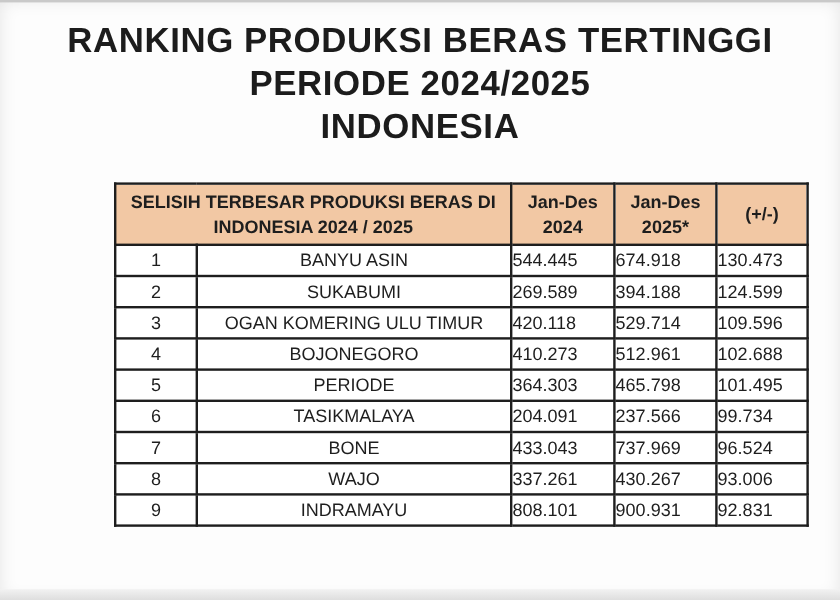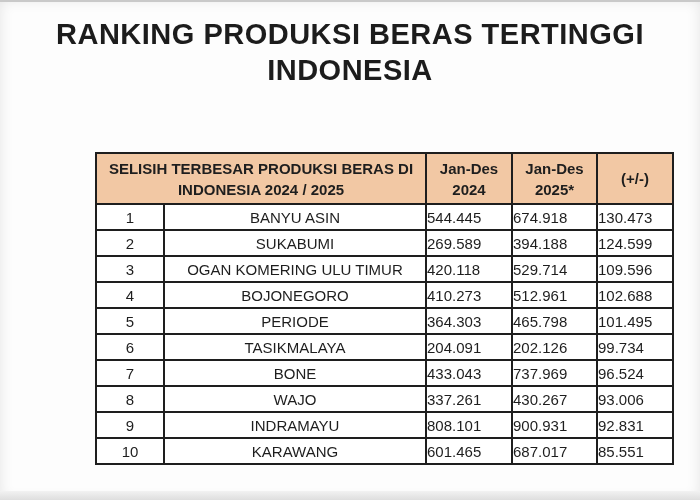--- a/index.html
+++ b/index.html
@@ -81,20 +81,21 @@
   .hdr-diff    { font-size: 17px; }
 </style>
 </head>
 <body>
 
 <div class="page">
   <div class="edge-top"></div>
 
   <div class="title">
     <div>RANKING PRODUKSI BERAS TERTINGGI</div>
+    <div>PERIODE 2024/2025</div>
     <div>INDONESIA</div>
   </div>
 
   <table class="rank-table">
     <colgroup>
       <col style="width:68px">
       <col style="width:262px">
       <col style="width:86px">
       <col style="width:85px">
       <col style="width:76px">
@@ -149,21 +150,21 @@
         <td class="cell-rank">5</td>
         <td class="cell-name">PERIODE</td>
         <td class="cell-num">364.303</td>
         <td class="cell-num">465.798</td>
         <td class="cell-num">101.495</td>
       </tr>
       <tr>
         <td class="cell-rank">6</td>
         <td class="cell-name">TASIKMALAYA</td>
         <td class="cell-num">204.091</td>
-        <td class="cell-num">202.126</td>
+        <td class="cell-num">237.566</td>
         <td class="cell-num">99.734</td>
       </tr>
       <tr>
         <td class="cell-rank">7</td>
         <td class="cell-name">BONE</td>
         <td class="cell-num">433.043</td>
         <td class="cell-num">737.969</td>
         <td class="cell-num">96.524</td>
       </tr>
       <tr>
@@ -173,24 +174,17 @@
         <td class="cell-num">430.267</td>
         <td class="cell-num">93.006</td>
       </tr>
       <tr>
         <td class="cell-rank">9</td>
         <td class="cell-name">INDRAMAYU</td>
         <td class="cell-num">808.101</td>
         <td class="cell-num">900.931</td>
         <td class="cell-num">92.831</td>
       </tr>
-      <tr>
-        <td class="cell-rank">10</td>
-        <td class="cell-name">KARAWANG</td>
-        <td class="cell-num">601.465</td>
-        <td class="cell-num">687.017</td>
-        <td class="cell-num">85.551</td>
-      </tr>
     </tbody>
   </table>
 
   <div class="edge-bottom"></div>
 </div>
 
 </body></html>

